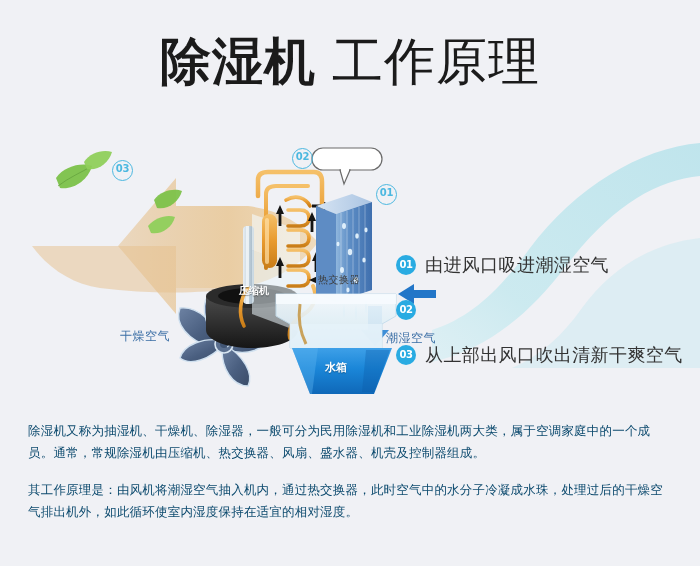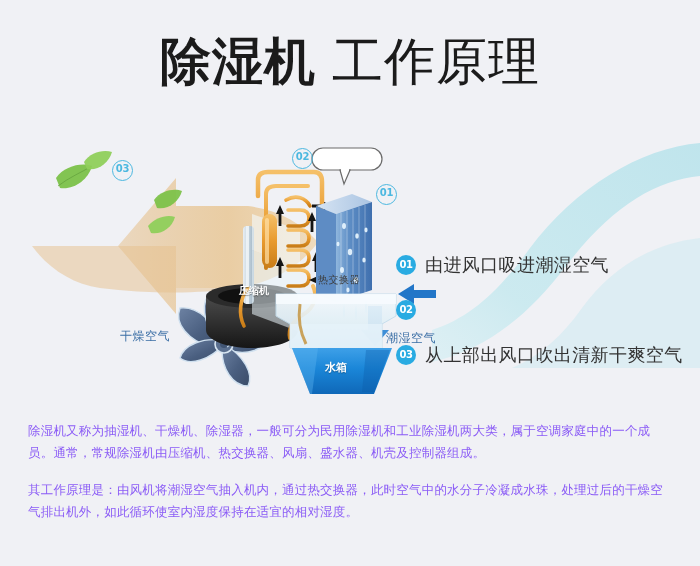--- a/index.html
+++ b/index.html
@@ -140,21 +140,21 @@
     top: 398px;
     width: 700px;
     height: 168px;
     background: #f0f1f5;
     box-sizing: border-box;
     padding: 22px 28px 0 28px;
   }
   .para {
     font-size: 12.5px;
     line-height: 22px;
-    color: #8b5cf6;
+    color: #0c4a6e;
     letter-spacing: .2px;
     margin: 0;
   }
   .para + .para { margin-top: 15px; }
 </style>
 </head>
 <body>
 
 <div id="page">
 

